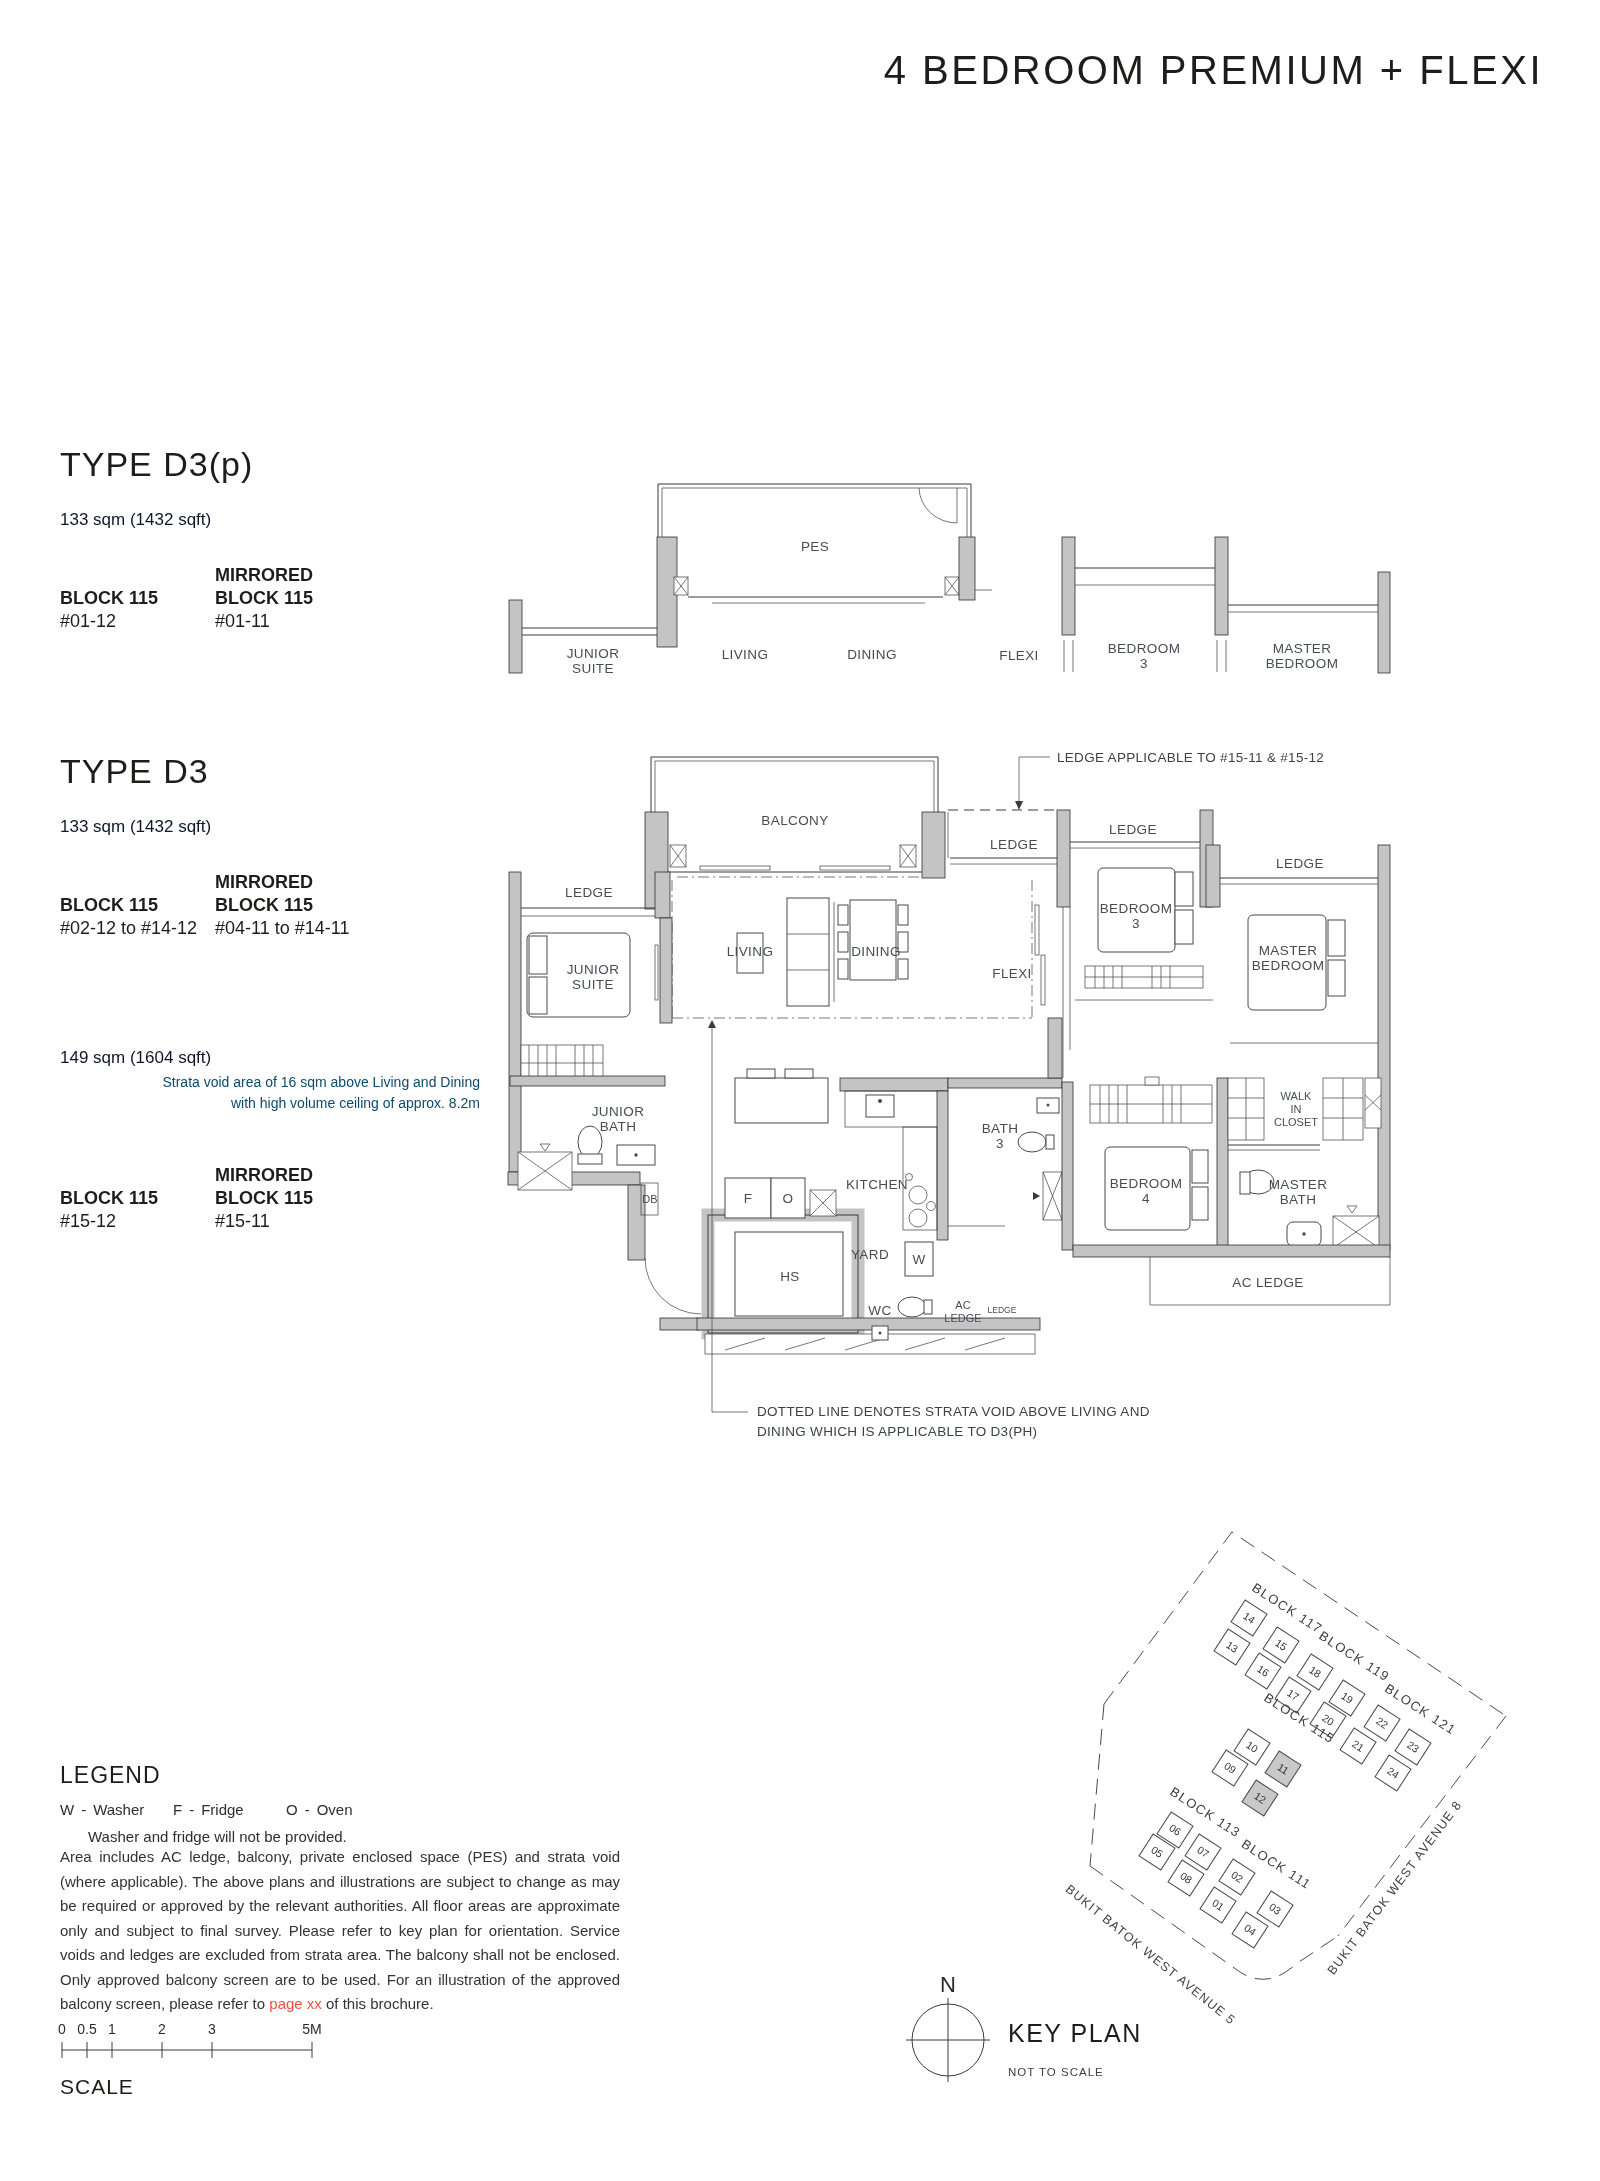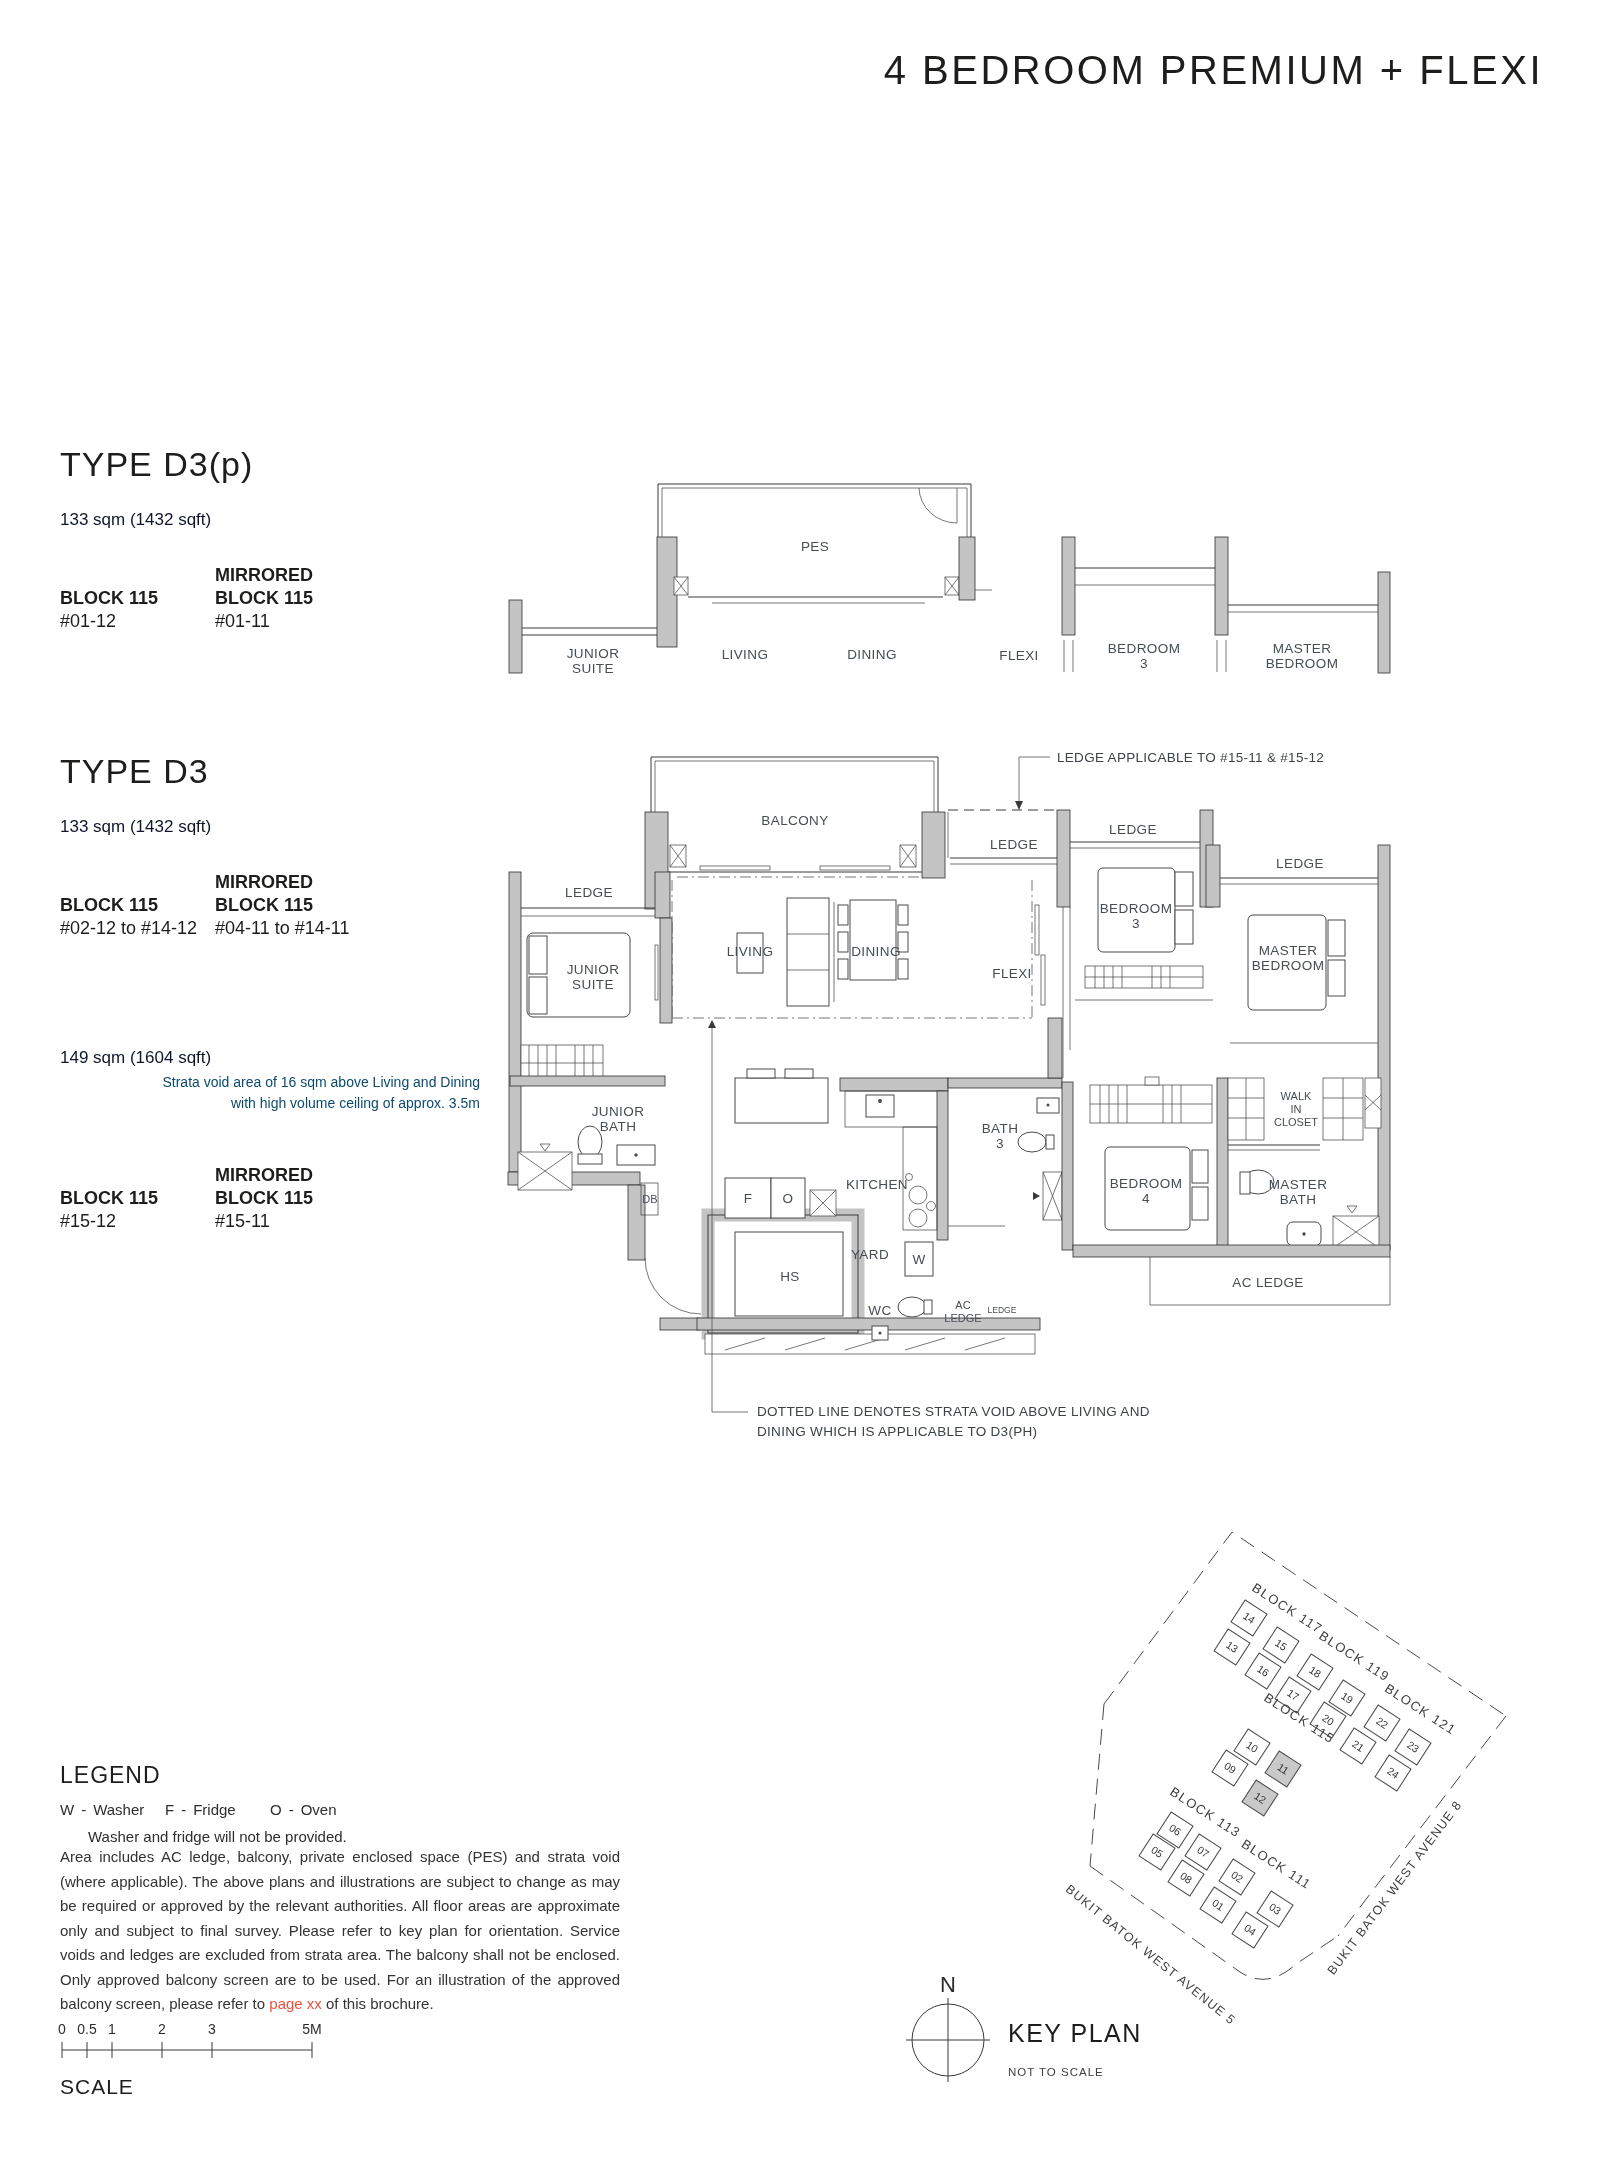--- a/index.html
+++ b/index.html
@@ -10,21 +10,21 @@
   .type-block{left:60px;width:420px;}
   .type-name{font-size:34px;letter-spacing:1px;color:#1d1d1b;}
   .type-area{font-size:17px;margin-top:26px;color:#0f172a;}
   .type-note{font-size:14px;line-height:21px;margin-top:4px;color:#0c4a6e;text-align:right;}
   .block-grid{display:grid;grid-template-columns:155px auto;margin-top:34px;font-size:18px;}
   .block-grid .b{font-weight:700;line-height:23px;}
   .block-grid .u{line-height:23px;}
   
   .legend{left:60px;top:1762px;width:560px;color:#2e2e2e;}
   .legend-h{font-size:23px;letter-spacing:1px;color:#1d1d1b;}
-  .legend-row{display:flex;margin-top:12px;font-size:15px;}
+  .legend-row{display:flex;margin-top:12px;font-size:15px;gap:8px;}
   .legend-item{width:105px;white-space:nowrap;}
   .legend-item .sep{margin:0 7px;}
   .legend-note{font-size:15px;margin-top:10px;margin-left:28px;}
   .legend-par{font-size:15px;line-height:24.5px;text-align:justify;color:#333;}
   .pagelink{color:#f0523c;}
   
   svg text{font-family:"Liberation Sans",sans-serif;}
   .ln{stroke:#3a3a3a;stroke-width:1;fill:none;}
   .ln2{stroke:#4a4a4a;stroke-width:0.75;fill:none;}
   .wall{fill:#c4c4c4;stroke:#2f2f2f;stroke-width:0.8;}
@@ -537,21 +537,21 @@
     <div class="b">BLOCK 115</div>
     <div class="u">#02-12 to #14-12</div>
     <div class="u">#04-11 to #14-11</div>
   </div>
 </div>
 
 <div class="abs type-block" style="top:1022px">
   <div class="type-area">149 sqm (1604 sqft)</div>
   <div class="type-note">
     <div>Strata void area of 16 sqm above Living and Dining</div>
-    <div>with high volume ceiling of approx. 3.5m</div>
+    <div>with high volume ceiling of approx. 8.2m</div>
   </div>
   <div class="block-grid" style="margin-top:50px">
     <div></div>
       <div class="b">MIRRORED</div>
     <div class="b">BLOCK 115</div>
     <div class="b">BLOCK 115</div>
     <div class="u">#15-12</div>
     <div class="u">#15-11</div>
   </div>
 </div>

